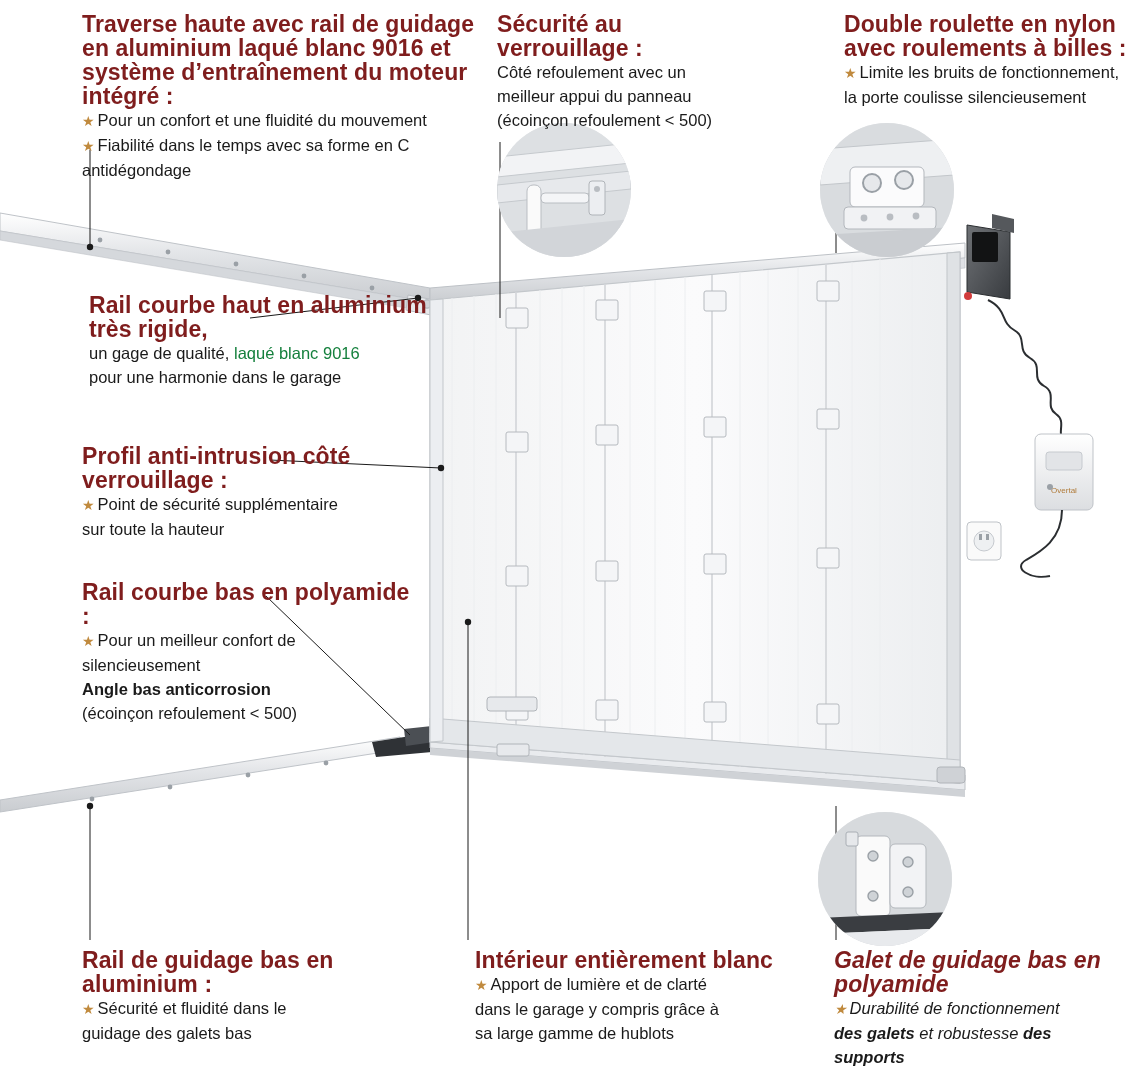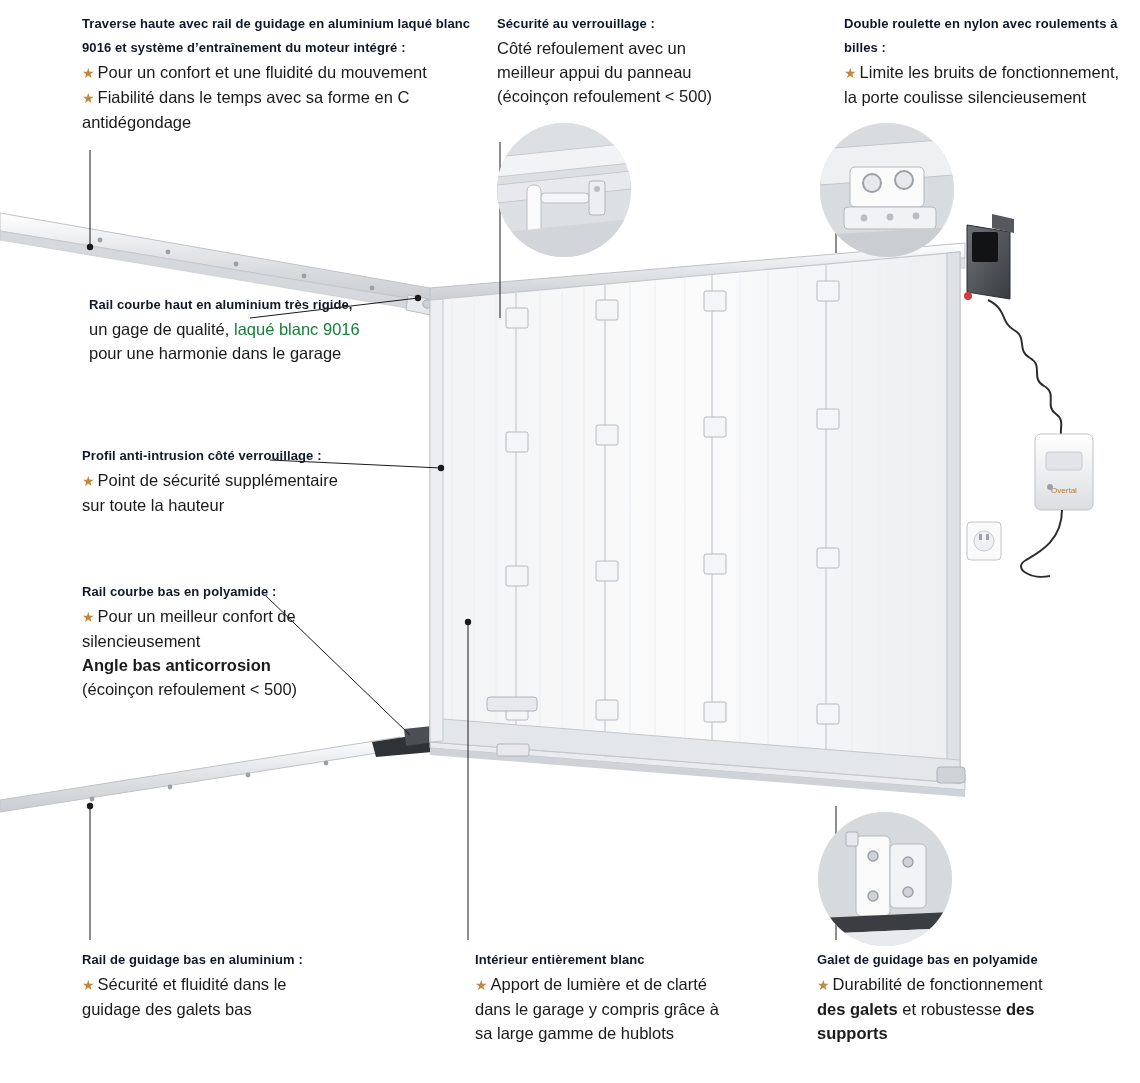--- a/index.html
+++ b/index.html
@@ -9,23 +9,23 @@
     font-family:"Liberation Sans", sans-serif;
     color:#1a1a1a;
     overflow:hidden;
     position:relative;
   }
   #stage{position:absolute;left:0;top:0;width:1140px;height:1083px;}
   svg.art{position:absolute;left:0;top:0;width:1140px;height:1083px;}
 
   .callout{position:absolute;}
   .c-title{
-    color:#0f172a;
+    color:#7f1d1d;
     font-weight:bold;
-    font-size:13px;
+    font-size:23px;
     line-height:24px;
     letter-spacing:.1px;
   }
   .c-line{
     font-size:16.5px;
     line-height:24px;
     color:#1a1a1a;
   }
   .c-line.gold{color:#15803d;}
   .star{color:#c08a3e;font-size:14px;margin-right:3px;}
@@ -33,21 +33,21 @@
 
   
   #callout-traverse{left:82px;top:12px;width:400px;}
   #callout-securite{left:497px;top:12px;width:262px;}
   #callout-roulette{left:820px;top:12px;width:300px;margin-left:24px;}
   #callout-rail-courbe-haut{left:82px;top:293px;width:350px;margin-left:7px;}
   #callout-anti-intrusion{left:82px;top:444px;width:330px;}
   #callout-rail-courbe-bas{left:82px;top:580px;width:330px;}
   #callout-rail-guidage-bas{left:82px;top:948px;width:300px;}
   #callout-interieur{left:463px;top:948px;width:300px;margin-left:12px;}
-  #callout-galet{left:817px;top:948px;width:300px;}
+  #callout-galet{left:834px;top:948px;width:300px;font-style:italic;}
 
   .zoom-circle{position:absolute;border-radius:50%;overflow:hidden;background:#e9eaec;}
   .zoom-circle .inner{position:absolute;left:0;top:0;width:100%;height:100%;}
 </style>
 </head>
 <body>
 
 <div id="stage">
 
   <svg class="art" viewBox="0 0 1140 1083">

